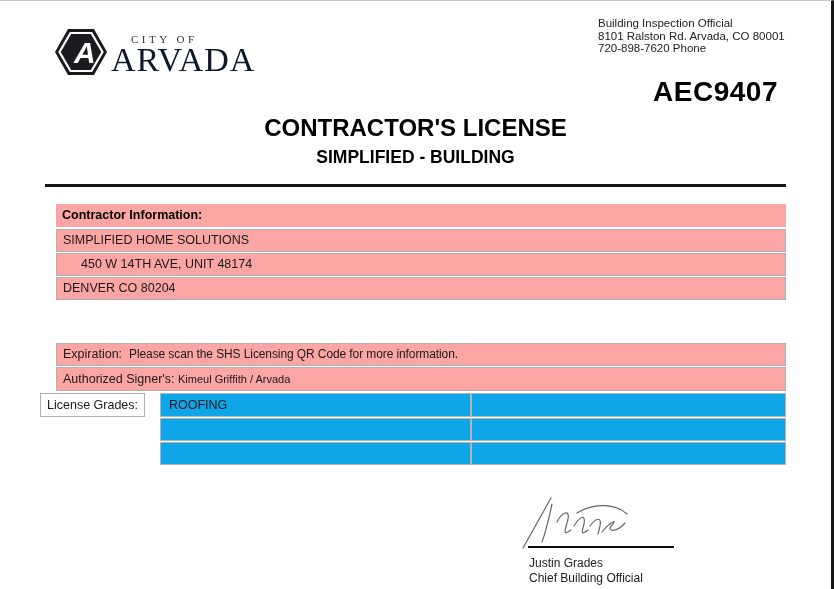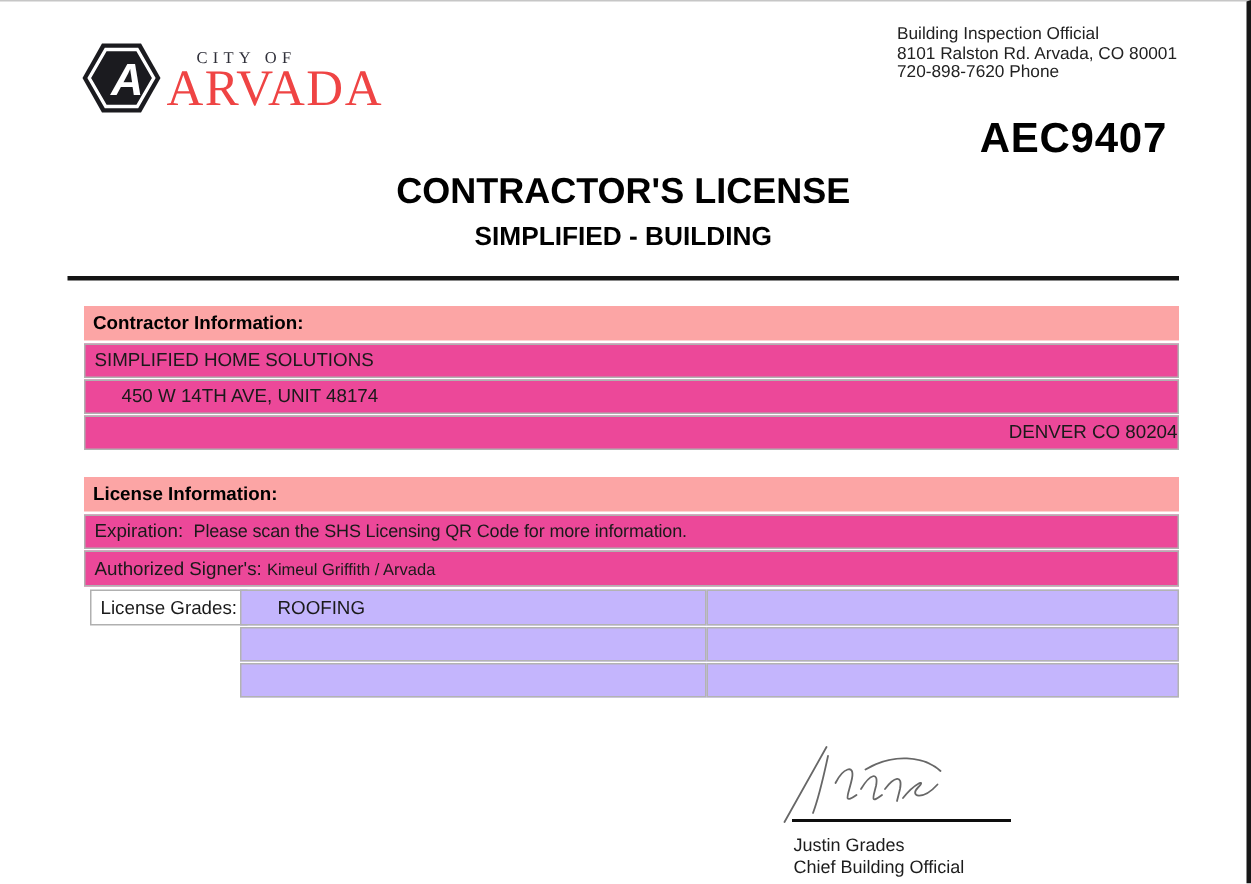--- a/index.html
+++ b/index.html
@@ -21,21 +21,21 @@
   .logo-mark { width: 54px; height: 50px; }
   .logo-text { margin-left: 3px; }
   .logo-cityof {
     font-family: "Liberation Serif", serif;
     font-size: 11px; letter-spacing: 3.5px;
     color: #30303a; margin: 6px 0 0 20px;
   }
   .logo-name {
     font-family: "Liberation Serif", serif;
     font-size: 34px; line-height: 30px; letter-spacing: 1px;
-    color: #ef4444; margin-top: 0px;
+    color: #0f172a; margin-top: 0px;
   }
 
   .division { position: absolute; left: 598px; top: 16px; font-size: 11.5px; line-height: 12.5px; color: #222; }
   .division div { white-space: nowrap; }
 
   .license-number {
     position: absolute; top: 75px; right: 53px;
     font-size: 28px; font-weight: bold; letter-spacing: 0.5px; color: #000; text-align: center;
   }
 
@@ -52,44 +52,44 @@
 
   
   .section-bar {
     position: absolute; left: 56px; width: 730px; height: 23px;
     background: #fca5a5; box-sizing: border-box;
     font-size: 12.5px; font-weight: bold; line-height: 23px;
     padding-left: 6px; color: #000;
   }
   .info-row {
     position: absolute; left: 56px; width: 730px; height: 23px;
-    box-sizing: border-box; border: 1px solid #b0b0b0; background: #ec4899;
+    box-sizing: border-box; border: 1px solid #b0b0b0; background: #fca5a5;
     font-size: 12.5px; line-height: 21px; padding-left: 6px; white-space: nowrap;
   }
   .bar-contractor { top: 203px; }
   .row-c1 { top: 228px; }
   .row-c2 { top: 252px; padding-left: 24px; }
-  .row-c3 { top: 276px; text-align: right; }
+  .row-c3 { top: 276px; }
 
   .bar-license { top: 317px; }
   .row-expiration { top: 342px; }
   .row-signer { top: 366px; height: 24px; line-height: 22px; }
 
   .note-text { font-size: 12px; letter-spacing: -0.1px; }
   .signer-value { font-size: 11px; }
 
   
   .grades-label-cell {
-    position: absolute; left: 60px; top: 392px; width: 105px; height: 24px;
+    position: absolute; left: 40px; top: 392px; width: 105px; height: 24px;
     box-sizing: border-box; border: 1px solid #b0b0b0;
     font-size: 12.5px; line-height: 22px; padding-left: 6px; background: #fff;
   }
   .grade-cell {
     position: absolute; box-sizing: border-box; border: 1px solid #b3b3b3;
-    background: #c4b5fd; font-size: 12.5px; line-height: 22px; padding-left: 24px;
+    background: #0ea5e9; font-size: 12.5px; line-height: 22px; padding-left: 8px;
     white-space: nowrap;
   }
   .gc-c1 { left: 160px; width: 311px; }
   .gc-c2 { left: 471px; width: 315px; }
   .gr-1 { top: 392px; height: 24px; }
   .gr-2 { top: 417px; height: 23px; line-height: 21px; }
   .gr-3 { top: 441px; height: 23px; line-height: 21px; }
 
   
   .sig-squiggle { position: absolute; left: 519px; top: 491px; }
@@ -125,21 +125,20 @@
   <div class="doc-title">CONTRACTOR'S LICENSE</div>
   <div class="doc-subtitle">SIMPLIFIED - BUILDING</div>
 
   <div class="rule"></div>
 
   <div class="section-bar bar-contractor">Contractor Information:</div>
   <div class="info-row row-c1">SIMPLIFIED HOME SOLUTIONS</div>
   <div class="info-row row-c2">450 W 14TH AVE, UNIT 48174</div>
   <div class="info-row row-c3">DENVER CO 80204</div>
 
-  <div class="section-bar bar-license">License Information:</div>
 
   <div class="info-row row-expiration">
     <span>Expiration:</span>&nbsp;
     <span class="note-text">Please scan the SHS Licensing QR Code for more information.</span>
   </div>
 
   <div class="info-row row-signer">
     <span>Authorized Signer's:</span>
     <span class="signer-value">Kimeul Griffith / Arvada</span>
   </div>

